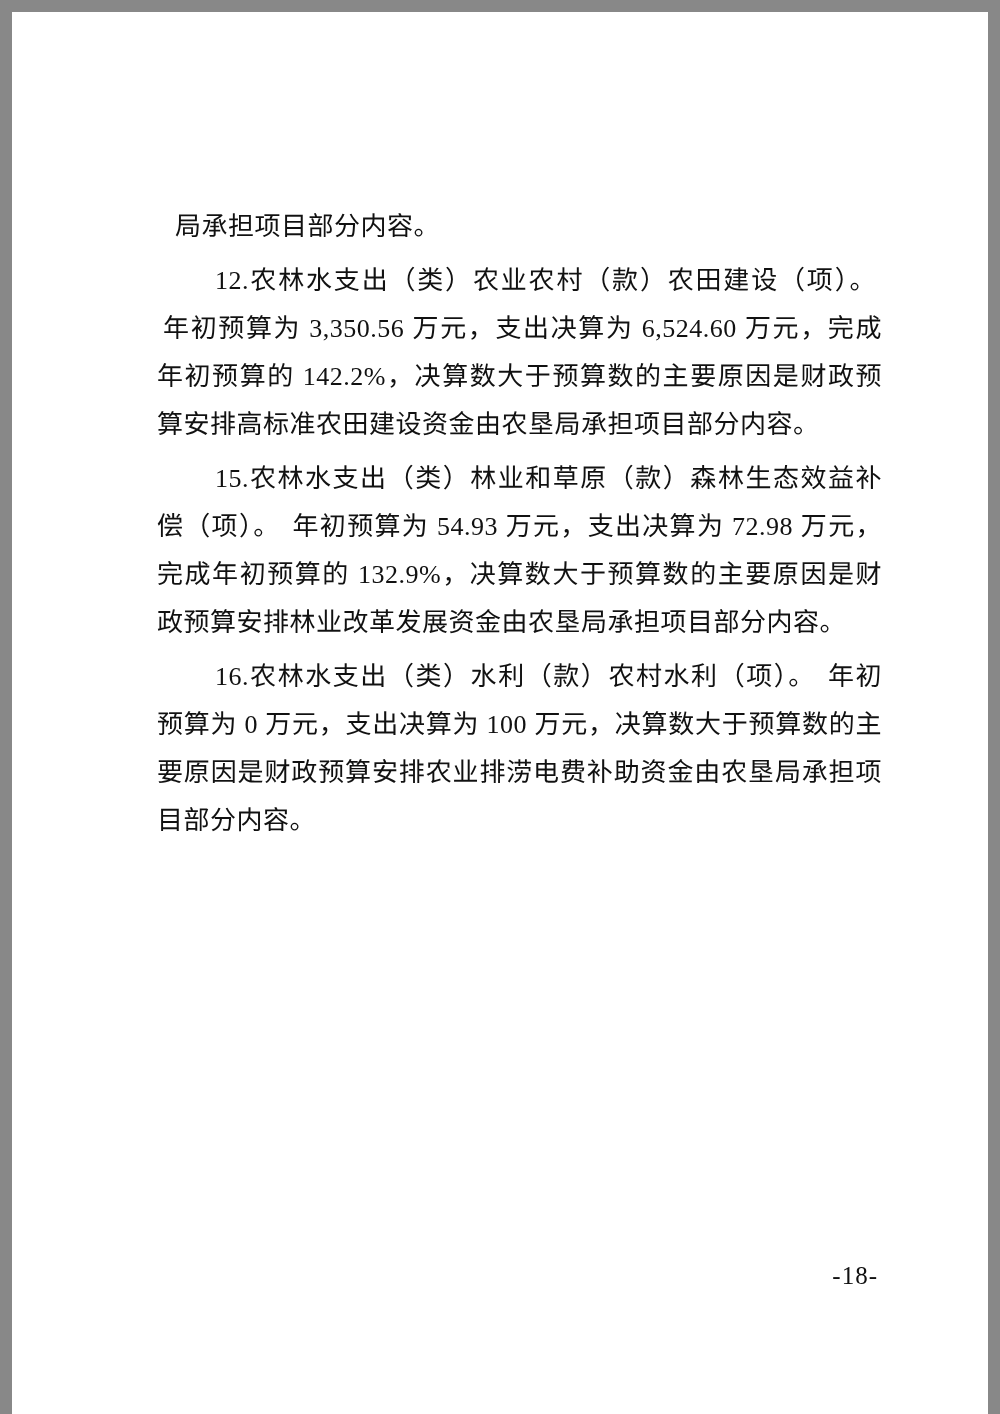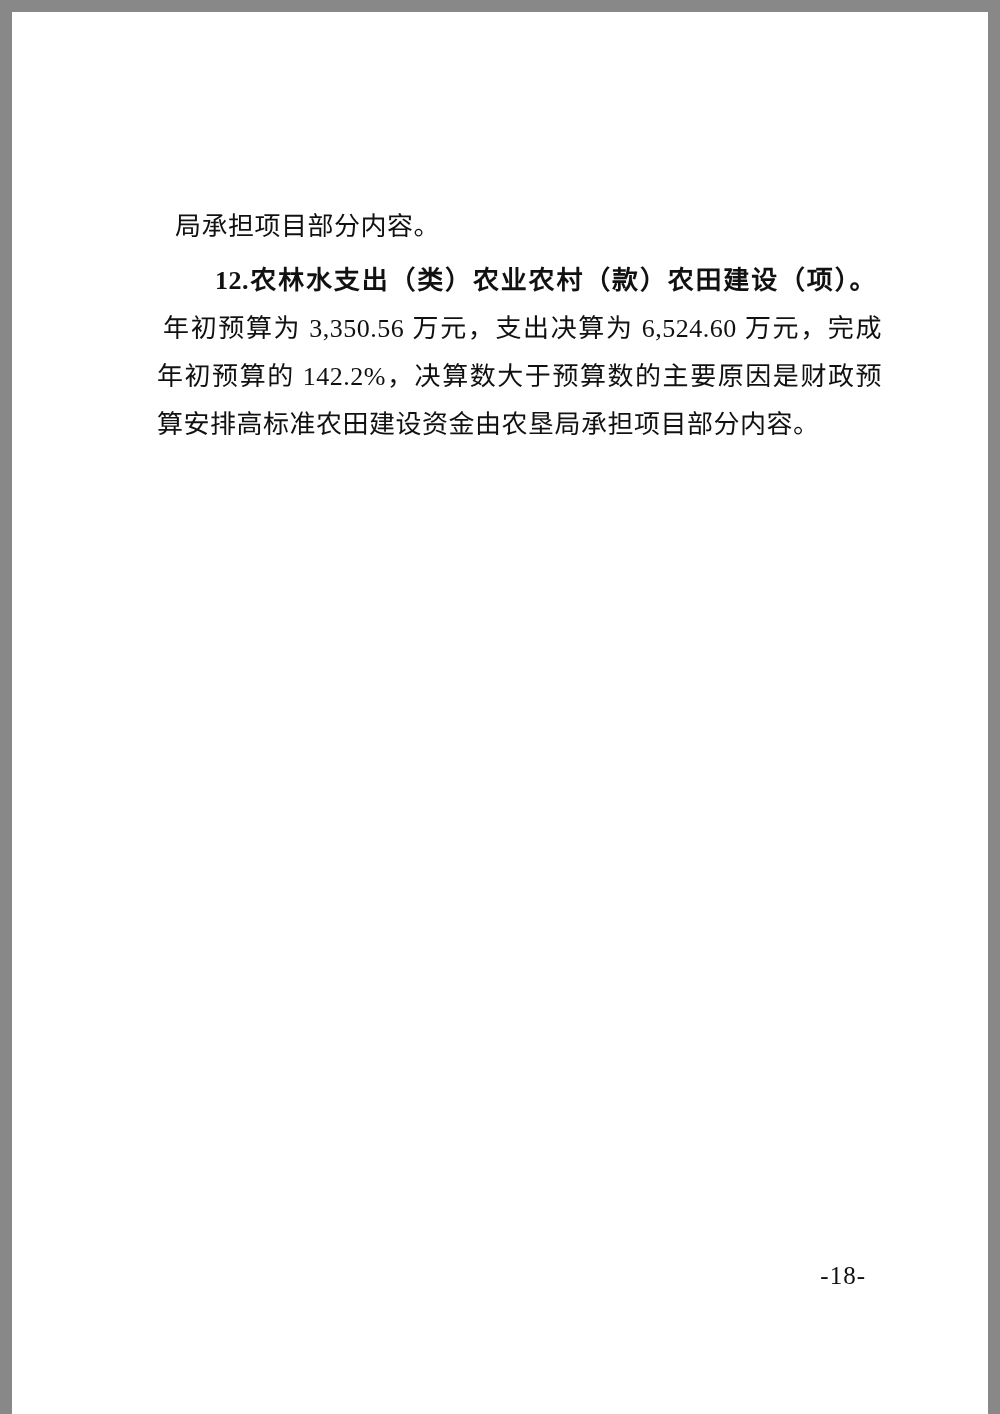--- a/index.html
+++ b/index.html
@@ -28,43 +28,45 @@
     text-align: justify;
     text-justify: inter-character;
     text-indent: 2em;
     letter-spacing: 0.5px;
     word-break: break-word;
   }
   .para.no-indent {
     text-indent: 0;
   }
   .clause-heading {
-    font-weight: 700;
+    font-weight: 400;
   }
   .page-number {
     position: absolute;
     top: 1243px;
-    right: 140px;
+    right: 128px;
     font-size: 25px;
     line-height: 30px;
     letter-spacing: 1px;
     color: #111111;
   }
 </style>
 </head>
 <body>
 
 <div class="page">
   <div class="content">
 
     <p class="para no-indent"><span class="clause-heading"></span><span>局承担项目部分内容。</span></p>
 
     <p class="para"><span class="clause-heading">12.农林水支出（类）农业农村（款）农田建设（项）。</span><span>年初预算为 3,350.56 万元，支出决算为 6,524.60 万元，完成年初预算的 142.2%，决算数大于预算数的主要原因是财政预算安排高标准农田建设资金由农垦局承担项目部分内容。</span></p>
 
 
 
+    <p class="para"><span class="clause-heading">15.农林水支出（类）林业和草原（款）森林生态效益补偿（项）。</span><span>年初预算为 54.93 万元，支出决算为 72.98 万元，完成年初预算的 132.9%，决算数大于预算数的主要原因是财政预算安排林业改革发展资金由农垦局承担项目部分内容。</span></p>
 
+    <p class="para"><span class="clause-heading">16.农林水支出（类）水利（款）农村水利（项）。</span><span>年初预算为 0 万元，支出决算为 100 万元，决算数大于预算数的主要原因是财政预算安排农业排涝电费补助资金由农垦局承担项目部分内容。</span></p>
 
 
   </div>
 
   <div class="page-number">-18-</div>
 </div>
 
 </body></html>

